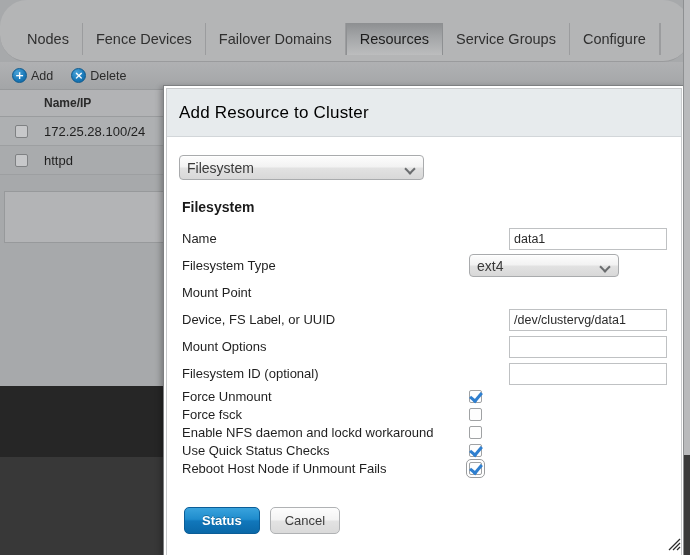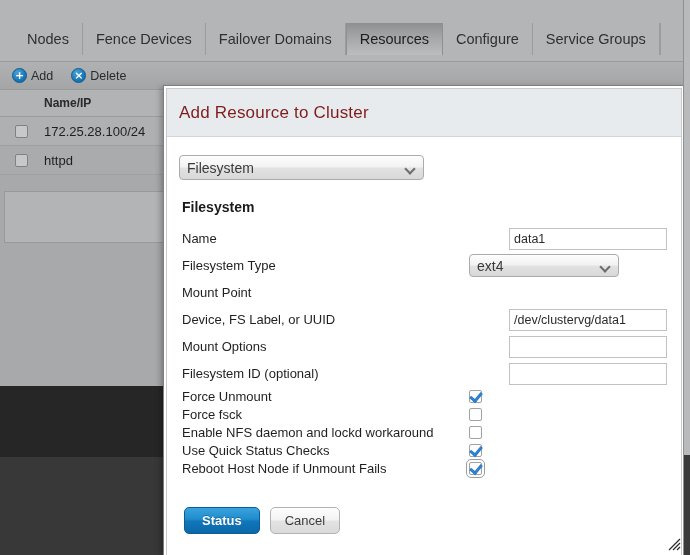--- a/index.html
+++ b/index.html
@@ -36,20 +36,21 @@
   }
 
   
   #tab-bar {
     position: absolute;
     left: 0; top: 0;
     width: 690px; height: 62px;
     background: #b4b5b6;
     border-bottom: 1px solid #9a9b9d;
     box-sizing: border-box;
+    border-radius: 27px;
   }
   #tab-strip {
     position: absolute;
     left: 14px; top: 23px;
     display: flex;
     align-items: stretch;
     height: 32px;
   }
   .tab {
     display: flex;
@@ -191,21 +192,21 @@
     height: 48px;
     background: #e7ebed;
     border-bottom: 1px solid #d2d6d9;
     display: flex;
     align-items: center;
     padding-left: 12px;
     box-sizing: border-box;
   }
   #modal-title {
     font-size: 17px;
-    color: #7f1d1d;
+    color: #000000;
     letter-spacing: 0.2px;
   }
   #modal-body {
     padding: 18px 14px 0 12px;
   }
 
   
   select.ui-select {
     -webkit-appearance: none;
     appearance: none;
@@ -397,22 +398,22 @@
 
   <div id="dark-strip-top"></div>
   <div id="dark-strip-bottom"></div>
 
   <div id="tab-bar">
     <div id="tab-strip">
         <div class="tab first">Nodes</div>
         <div class="tab">Fence Devices</div>
         <div class="tab">Failover Domains</div>
         <div class="tab active">Resources</div>
+        <div class="tab">Service Groups</div>
         <div class="tab">Configure</div>
-        <div class="tab">Service Groups</div>
         <div class="tab spacer-end"></div>
       </div>
   </div>
 
   <div id="toolbar">
     <div class="tool-btn">
       <span class="circle-icon">
         <span class="glyph">+</span>
       </span>
       <span>Add</span>

